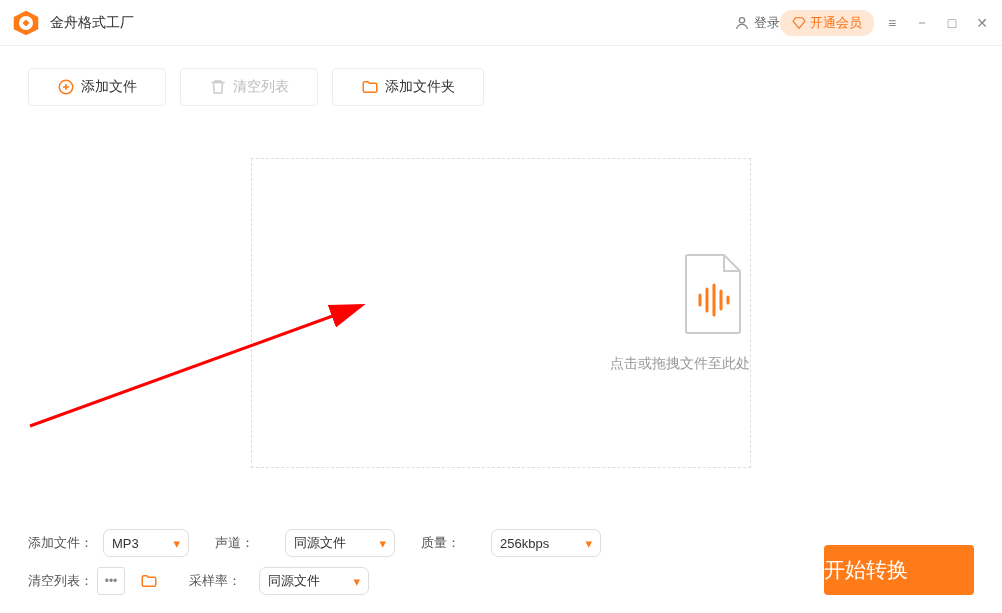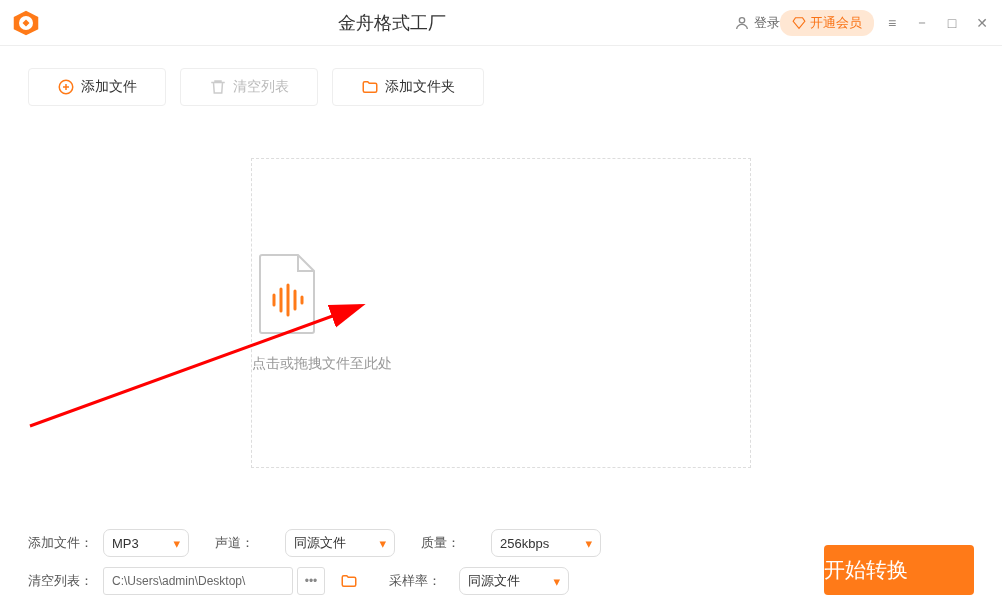--- a/index.html
+++ b/index.html
@@ -1,21 +1,21 @@
 <!DOCTYPE html>
 <html><head>
 <meta charset="utf-8">
 <style>
 * { box-sizing: border-box; margin: 0; padding: 0; font-family: "Microsoft YaHei", "PingFang SC", sans-serif; }
 body { width: 1002px; height: 613px; background: #fff; overflow: hidden; position: relative; }
 
 
 .titlebar { height: 46px; display: flex; align-items: center; padding: 0 12px; border-bottom: 1px solid #eee; }
 .logo { width: 28px; height: 28px; margin-right: 10px; }
-.app-title { font-size: 18px; color: #333; flex: 1; text-align: center; }
+.app-title { font-size: 14px; color: #333; flex: 1; }
 .login-link { display: flex; align-items: center; font-size: 13px; color: #666; cursor: pointer; }
 .vip-btn { display: flex; align-items: center; background: #ffe7d3; color: #f97316; padding: 4px 12px; border-radius: 12px; font-size: 13px; margin-right: 10px; cursor: pointer; }
 .win-controls { display: flex; align-items: center; gap: 14px; }
 .win-controls span { color: #888; font-size: 14px; cursor: pointer; width: 16px; text-align: center; }
 
 
 .container { display: flex; height: calc(100% - 46px); }
 .sidebar { width: 170px; border-right: 1px solid #eee; display: flex; flex-direction: column; padding-top: 24px; }
 .back-btn { margin: 0 16px 24px; height: 40px; border: 1px solid #eee; border-radius: 4px; display: flex; align-items: center; justify-content: center; font-size: 14px; color: #555; cursor: pointer; background: #fafafa; }
 .back-btn svg { margin-right: 8px; }
@@ -28,21 +28,21 @@
 
 
 .main { flex: 1; display: flex; flex-direction: column; padding: 22px 28px 0; position: relative; }
 .toolbar { display: flex; gap: 14px; }
 .tool-btn { height: 38px; padding: 0 28px; border: 1px solid #eee; border-radius: 4px; display: flex; align-items: center; font-size: 14px; cursor: pointer; background: #fff; }
 .tool-btn.orange svg { color: #ff7a18; }
 .tool-btn.orange { color: #333; }
 .tool-btn.disabled { color: #bbb; border-color: #eee; cursor: default; }
 .tool-btn svg { margin-right: 6px; }
 
-.dropzone { margin: 52px auto 0; width: 500px; height: 310px; border: 1px dashed #ddd; display: flex; flex-direction: column; align-items: flex-start; justify-content: center; cursor: pointer; position: relative; }
+.dropzone { margin: 52px auto 0; width: 500px; height: 310px; border: 1px dashed #ddd; display: flex; flex-direction: column; align-items: flex-end; justify-content: center; cursor: pointer; position: relative; }
 .dz-icon { width: 72px; height: 82px; margin-bottom: 20px; position: relative; }
 .dz-text { font-size: 14px; color: #999; }
 
 
 .bottom { margin-top: auto; padding: 14px 0 18px; display: grid; grid-template-columns: 1fr 200px; gap: 8px; align-items: end; }
 .controls { display: flex; flex-direction: column; gap: 10px; }
 .row { display: flex; align-items: center; gap: 10px; font-size: 13px; color: #555; }
 .label { min-width: 60px; text-align: left; }
 .select { height: 28px; border: 1px solid #ddd; border-radius: 7px; display: flex; align-items: center; padding: 0 8px; font-size: 13px; color: #333; position: relative; cursor: pointer; background: #fff; }
 .select .caret { margin-left: auto; color: #ff7a18; }
@@ -153,23 +153,20 @@
               <span class="caret">▾</span>
             </div>
           <span class="label" style="margin-left:16px">质量：</span>
           <div class="select sel-md">
               <span>256kbps</span>
               <span class="caret">▾</span>
             </div>
         </div>
         <div class="row">
           <span class="label">清空列表：</span>
-          <div class="path-input">
-              <span>C:\Users\admin\Desktop\</span>
-            </div>
           <div class="more-btn">•••</div>
           <div class="folder-btn">
             <svg width="18" height="18" viewBox="0 0 24 24" fill="none" stroke="#ff7a18" stroke-width="2">
                 <path d="M3 7a2 2 0 012-2h4l2 2h8a2 2 0 012 2v8a2 2 0 01-2 2H5a2 2 0 01-2-2z"></path>
               </svg>
           </div>
           <span class="label" style="margin-left:16px">采样率：</span>
           <div class="select sel-md">
               <span>同源文件</span>
               <span class="caret">▾</span>

